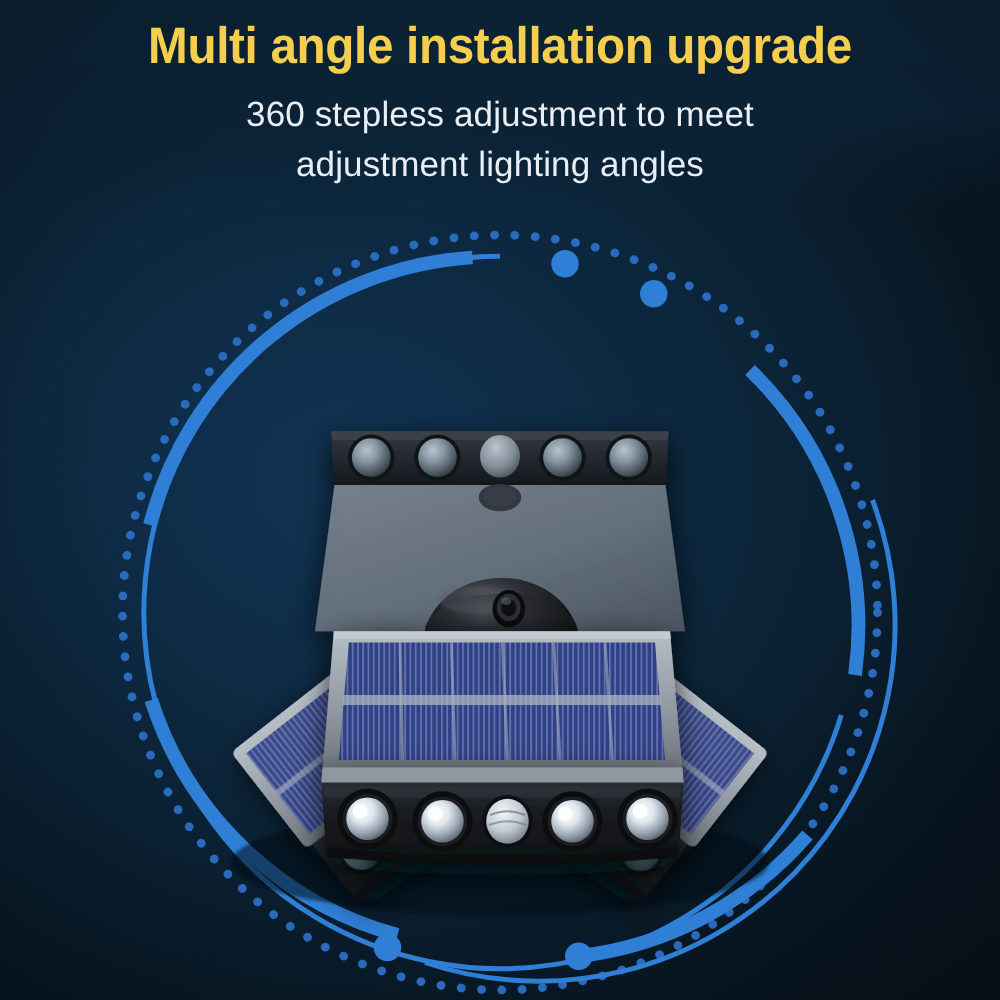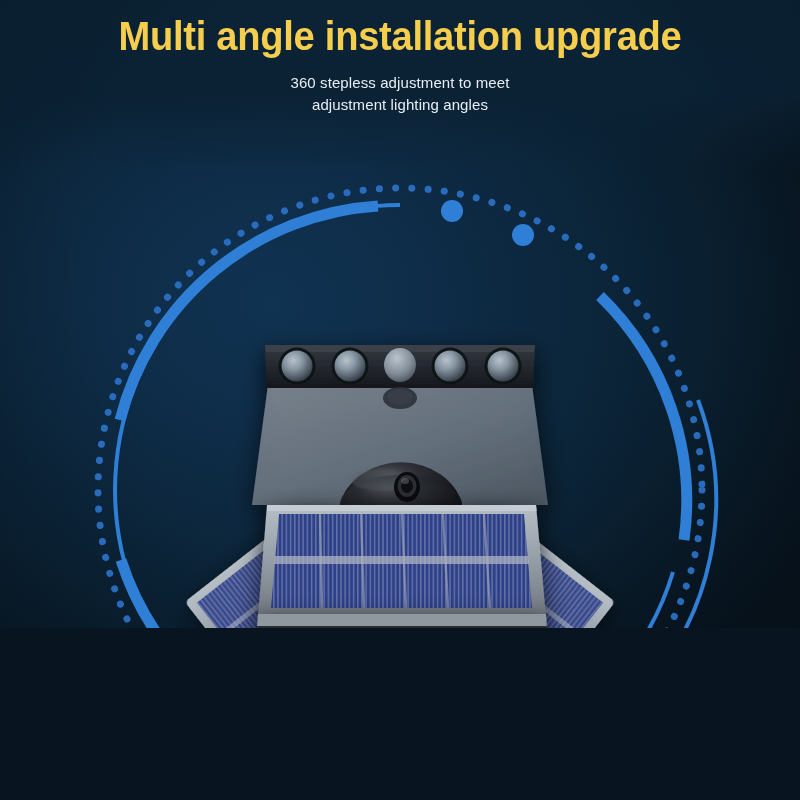--- a/index.html
+++ b/index.html
@@ -4,21 +4,21 @@
 <title>Multi angle installation upgrade</title>
 <style>
   html, body {
     margin: 0;
     padding: 0;
     background: #081520;
   }
   #stage {
     position: relative;
     width: 800px;
-    height: 628px;
+    height: 800px;
     overflow: hidden;
     font-family: "Liberation Sans", sans-serif;
     background: #7f1d1d;
     user-select: none;
   }
 
   
   .bg-base {
     position: absolute;
     inset: 0;
@@ -60,21 +60,21 @@
     line-height: 1.08;
     font-weight: bold;
     letter-spacing: -0.3px;
     color: #f5ce4e;
     font-family: "Liberation Sans Narrow", "Liberation Sans", sans-serif;
     transform: scaleX(0.93);
   }
   .subtitle {
     margin: 0;
     padding-top: 14px;
-    font-size: 15px;
+    font-size: 28px;
     line-height: 1.42;
     font-weight: 400;
     color: #e8eef4;
     letter-spacing: 0.1px;
   }
 
   
   .rings {
     position: absolute;
     left: 0; top: 0;

